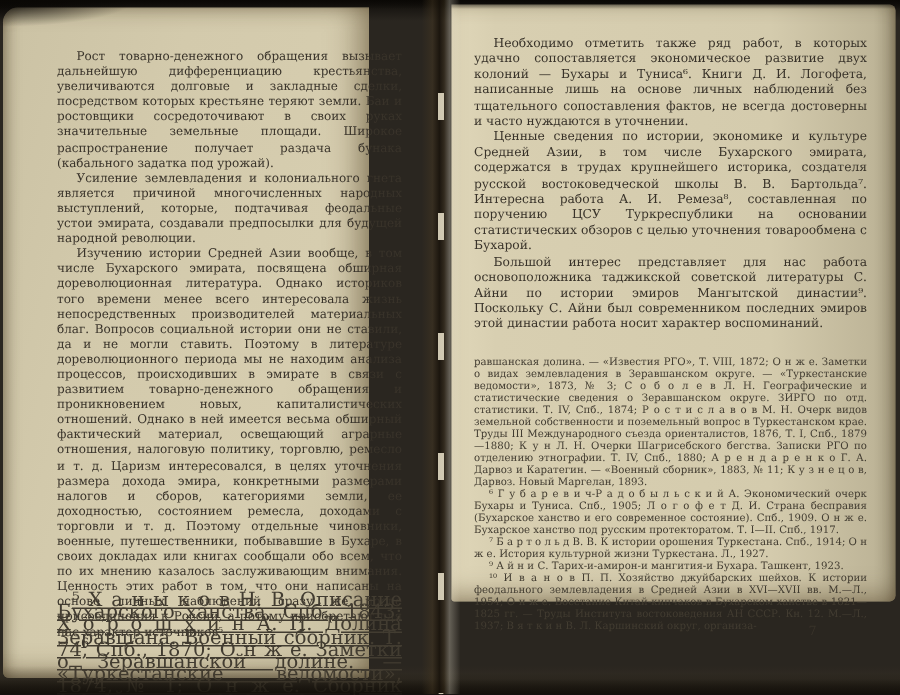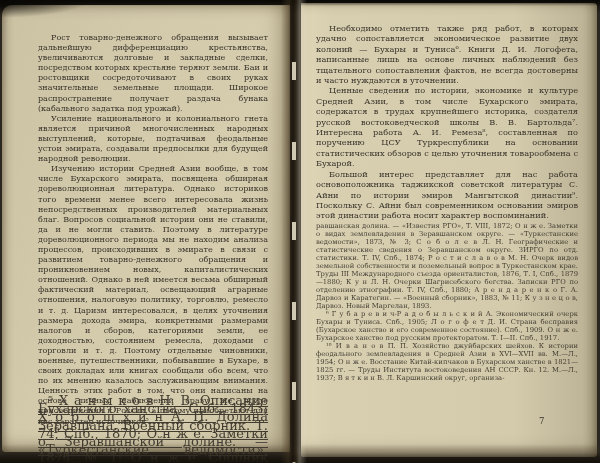--- a/index.html
+++ b/index.html
@@ -1,27 +1,27 @@
 <!DOCTYPE html>
 <html><head>
 <meta charset="utf-8">
 <style>
   html,body{margin:0;padding:0;background:#161310;}
   .photo{position:relative;width:600px;height:463px;overflow:hidden;
     background:linear-gradient(to bottom,#0e0c09 0%,#2a2620 3%,#2a2620 97%,#0e0c09 100%);
     font-family:"DejaVu Serif","Liberation Serif",serif;}
   .page{position:absolute;}
-  .page-left{left:2px;top:5px;width:288px;height:447px;
+  .page-left{left:2px;top:5px;width:244px;height:447px;
     border-radius:10px 0 2px 4px;
     background:linear-gradient(105deg,#cbc2a4 0%,#d3caac 35%,#d6cdaf 70%,#c8bfa1 100%);
     box-shadow:inset -16px 0 20px -8px rgba(88,72,44,.5),
                inset 0 -12px 16px -8px rgba(92,77,50,.55),
                inset 0 10px 12px -9px rgba(92,77,50,.4),
                inset 8px 0 10px -7px rgba(60,48,28,.55);}
-  .page-right{left:301px;top:3px;width:296px;height:454px;
+  .page-right{left:301px;top:3px;width:296px;height:398px;
     border-radius:0 4px 4px 2px;
     background:linear-gradient(to right,#e0d7b9 0%,#d8cfb1 10%,#d4cbad 72%,#beb598 95%,#a59c80 100%);
     box-shadow:inset 0 -12px 16px -8px rgba(92,77,50,.55),
                inset 0 9px 11px -9px rgba(92,77,50,.45),
                inset -6px 0 8px -5px rgba(70,58,36,.5);}
   .gutter{position:absolute;left:281px;top:0;width:26px;height:463px;z-index:5;pointer-events:none;
     background:linear-gradient(to right,rgba(70,56,34,0) 0%,rgba(70,56,34,.45) 28%,rgba(24,18,10,.8) 46%,rgba(60,48,28,.45) 58%,rgba(252,246,226,.28) 72%,rgba(70,56,34,0) 100%);}
   .stitches{position:absolute;left:292px;top:0;width:4px;height:463px;z-index:6;pointer-events:none;
     background:repeating-linear-gradient(to bottom,transparent 0 62px,rgba(238,230,205,.85) 62px 80px);
     border-radius:2px;}
@@ -30,53 +30,55 @@
   .bottom-shadow{position:absolute;left:0;top:444px;width:600px;height:19px;z-index:4;pointer-events:none;
     background:linear-gradient(to bottom,rgba(22,18,12,0) 0%,rgba(60,52,38,.35) 45%,rgba(20,16,10,.9) 100%);}
   .top-shadow{position:absolute;left:0;top:0;width:600px;height:6px;z-index:4;pointer-events:none;
     background:linear-gradient(to bottom,rgba(10,8,5,.9) 0%,rgba(10,8,5,0) 100%);}
   .body-text{position:absolute;color:#39332a;text-align:justify;}
   .tl{left:36px;top:28px;width:230px;font-size:8px;line-height:10.1px;}
   .tr{left:15px;top:20px;width:262px;font-size:8.2px;line-height:10.4px;}
   .para{margin:0;text-indent:13px;}
   .fnblock{position:absolute;color:#423c31;text-align:justify;}
   .fnl{left:36px;top:392px;width:230px;font-size:13px;line-height:8.2px;text-decoration:underline;}
-  .fnr{left:15px;top:219px;width:262px;font-size:6.8px;line-height:8px;}
+  .fnr{left:15px;top:234px;width:262px;font-size:6.8px;line-height:8px;}
   .fn{margin:0;text-indent:10px;}
   .fn-cont{margin:0;text-indent:0;}
   .pagenum{position:absolute;font-size:8.5px;color:#39332a;}
   .pn-left{left:52px;top:419px;}
   .pn-right{left:238px;top:413px;}
 </style>
 </head>
 <body>
 
 <div class="photo">
 
   <div class="page page-left">
     <div class="body-text tl">
       <p class="para">Рост товарно-денежного обращения вызывает дальнейшую дифференциацию крестьянства, увеличиваются долговые и закладные сделки, посредством которых крестьяне теряют земли. Баи и ростовщики сосредоточивают в своих руках значительные земельные площади. Широкое распространение получает раздача бунака (кабального задатка под урожай).</p>
-      <p class="para">Усиление национального и колониального гнета является причиной многочисленных народных выступлений, которые, подтачивая феодальные устои эмирата, создавали предпосылки для будущей народной революции.</p>
+      <p class="para">Усиление землевладения и колониального гнета является причиной многочисленных народных выступлений, которые, подтачивая феодальные устои эмирата, создавали предпосылки для будущей народной революции.</p>
       <p class="para">Изучению истории Средней Азии вообще, в том числе Бухарского эмирата, посвящена обширная дореволюционная литература. Однако историков того времени менее всего интересовала жизнь непосредственных производителей материальных благ. Вопросов социальной истории они не ставили, да и не могли ставить. Поэтому в литературе дореволюционного периода мы не находим анализа процессов, происходивших в эмирате в связи с развитием товарно-денежного обращения и проникновением новых, капиталистических отношений. Однако в ней имеется весьма обширный фактический материал, освещающий аграрные отношения, налоговую политику, торговлю, ремесло и т. д. Царизм интересовался, в целях уточнения размера дохода эмира, конкретными размерами налогов и сборов, категориями земли, ее доходностью, состоянием ремесла, доходами с торговли и т. д. Поэтому отдельные чиновники, военные, путешественники, побывавшие в Бухаре, в своих докладах или книгах сообщали обо всем, что по их мнению казалось заслуживающим внимания. Ценность этих работ в том, что они написаны на основе личных наблюдений сразу же после присоединения к России, а потому приобретают для нас характер источников⁵.</p>
     </div>
     <div class="fnblock fnl">
       <p class="fn">⁵ Х а н ы к о в  Н. В. Описание Бухарского ханства, Спб., 1843; Х о р о ш х и н  А. П. Долина Зеравшана. Военный сборник. Т. 74, Спб., 1870; О н  ж е. Заметки о Зеравшанской долине. — «Туркестанские ведомости», 1874, № 1; О н  ж е. Сборник статей, касающихся до Туркестанского края. Спб., 1876; Г р е б е н к и н  А. Шваг-</p>
     </div>
     <div class="pagenum pn-left">6</div>
   </div>
 
   <div class="page page-right">
     <div class="body-text tr">
       <p class="para">Необходимо отметить также ряд работ, в которых удачно сопоставляется экономическое развитие двух колоний — Бухары и Туниса⁶. Книги Д. И. Логофета, написанные лишь на основе личных наблюдений без тщательного сопоставления фактов, не всегда достоверны и часто нуждаются в уточнении.</p>
       <p class="para">Ценные сведения по истории, экономике и культуре Средней Азии, в том числе Бухарского эмирата, содержатся в трудах крупнейшего историка, создателя русской востоковедческой школы В. В. Бартольда⁷. Интересна работа А. И. Ремеза⁸, составленная по поручению ЦСУ Туркреспублики на основании статистических обзоров с целью уточнения товарообмена с Бухарой.</p>
-      <p class="para">Большой интерес представляет для нас работа основоположника таджикской советской литературы С. Айни по истории эмиров Мангытской династии⁹. Поскольку С. Айни был современником основании эмиров этой династии работа носит характер воспоминаний.</p>
+      <p class="para">Большой интерес представляет для нас работа основоположника таджикской советской литературы С. Айни по истории эмиров Мангытской династии⁹. Поскольку С. Айни был современником последних эмиров этой династии работа носит характер воспоминаний.</p>
     </div>
     <div class="fnblock fnr">
       <p class="fn-cont">равшанская долина. — «Известия РГО», Т. VIII, 1872; О н  ж е. Заметки о видах землевладения в Зеравшанском округе. — «Туркестанские ведомости», 1873, № 3; С о б о л е в  Л. Н. Географические и статистические сведения о Зеравшанском округе. ЗИРГО по отд. статистики. Т. IV, Спб., 1874; Р о с т и с л а в о в  М. Н. Очерк видов земельной собственности и поземельный вопрос в Туркестанском крае. Труды III Международного съезда ориенталистов, 1876, Т. I, Спб., 1879—1880; К у н  Л. Н. Очерки Шагрисебского бегства. Записки РГО по отделению этнографии. Т. IV, Спб., 1880; А р е н д а р е н к о  Г. А. Дарвоз и Каратегин. — «Военный сборник», 1883, № 11; К у з н е ц о в, Дарвоз. Новый Маргелан, 1893.</p>
       <p class="fn">⁶ Г у б а р е в и ч-Р а д о б ы л ь с к и й  А. Экономический очерк Бухары и Туниса. Спб., 1905; Л о г о ф е т  Д. И. Страна бесправия (Бухарское ханство и его современное состояние). Спб., 1909. О н  ж е. Бухарское ханство под русским протекторатом. Т. I—II. Спб., 1917.</p>
+      <p class="fn">⁷ Б а р т о л ь д  В. В. К истории орошения Туркестана. Спб., 1914; О н  ж е. История культурной жизни Туркестана. Л., 1927.</p>
+      <p class="fn">⁹ А й н и  С. Тарих-и-амирон-и мангития-и Бухара. Ташкент, 1923.</p>
       <p class="fn">¹⁰ И в а н о в  П. П. Хозяйство джуйбарских шейхов. К истории феодального землевладения в Средней Азии в XVI—XVII вв. М.—Л., 1954; О н  ж е. Восстание Китай-кипчаков в Бухарском ханстве в 1821—1825 гг. — Труды Института востоковедения АН СССР. Кн. 12. М.—Л., 1937; В я т к и н  В. Л. Каршинский округ, организа-</p>
     </div>
     <div class="pagenum pn-right">7</div>
   </div>
 
   <div class="gutter"></div>
   <div class="stitches"></div>
   <div class="corner-shadow"></div>
   <div class="top-shadow"></div>
   <div class="bottom-shadow"></div>

